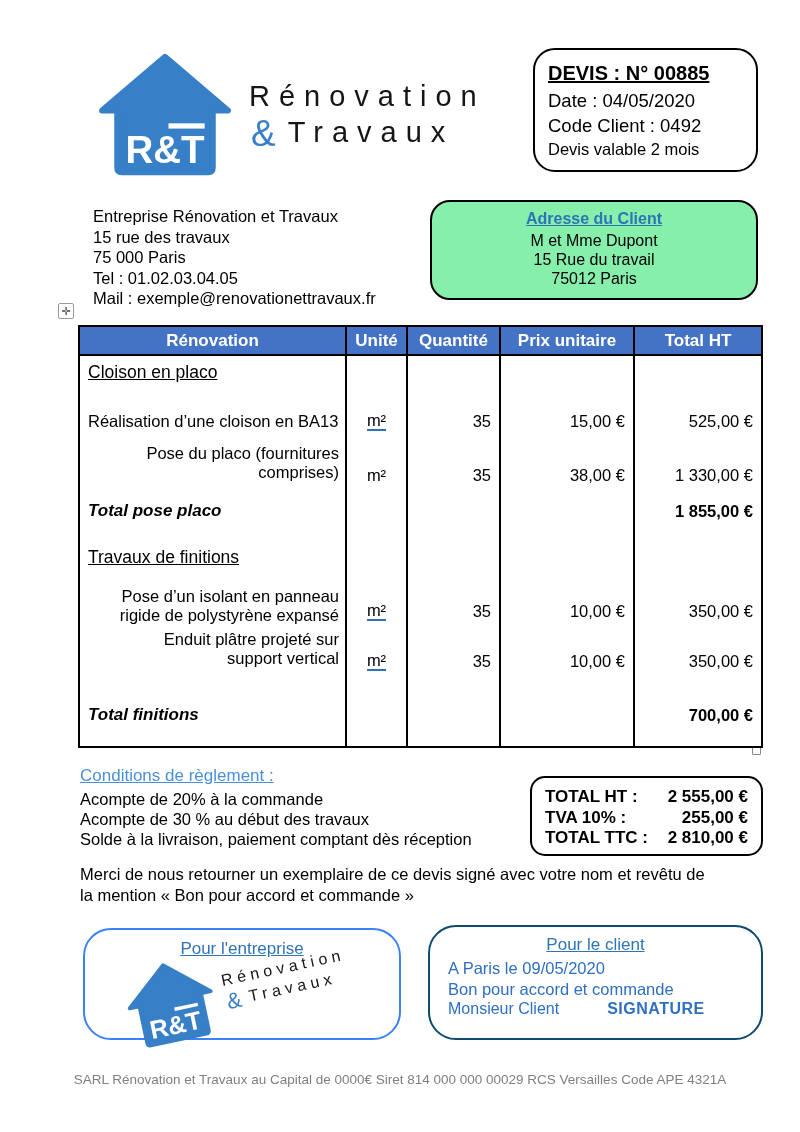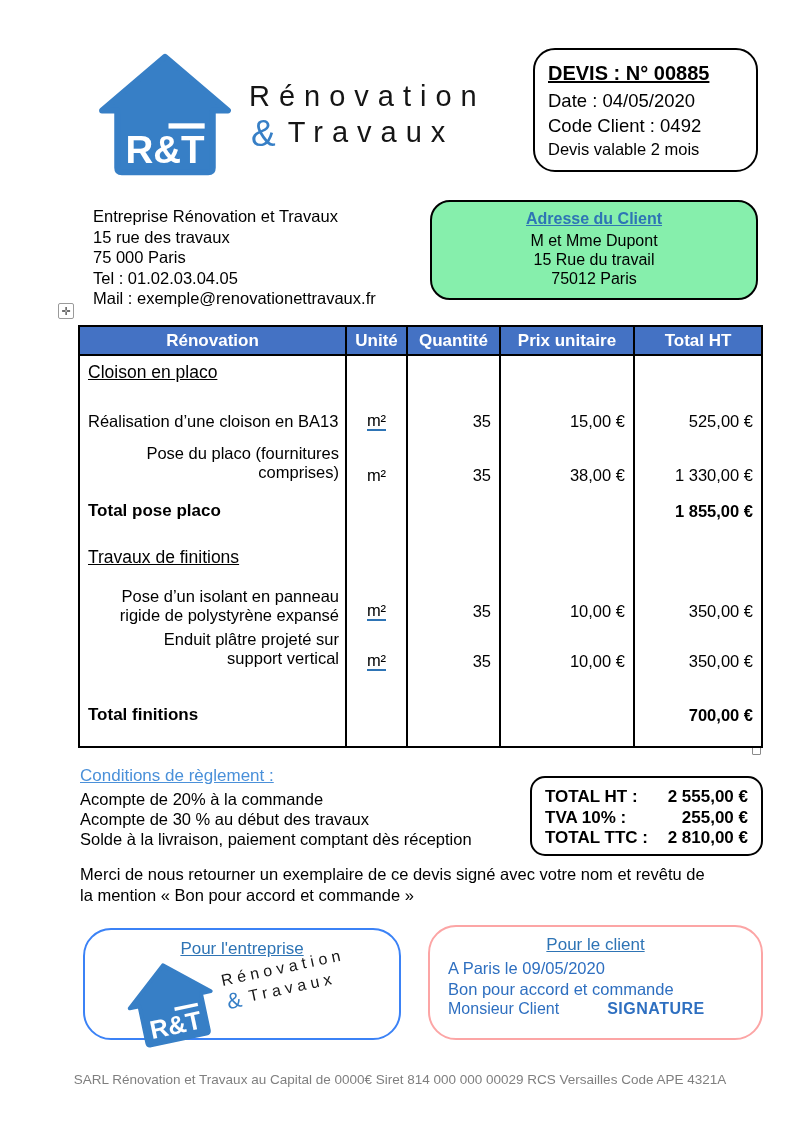--- a/index.html
+++ b/index.html
@@ -57,41 +57,41 @@
   .td { display:flex; font-size:16.5px; }
   .td.bl { border-left:2px solid #000; }
   .c-des { justify-content:flex-start; text-align:right; padding:0 6px 0 8px; }
   .c-unit { justify-content:center; }
   .c-qty, .c-price, .c-total { justify-content:flex-end; padding-right:8px; }
   .v-top { align-items:flex-start; padding-top:6px; }
   .v-bot { align-items:flex-end; padding-bottom:7px; }
   .v-mid { align-items:center; }
   .section-title { font-size:17.5px; text-decoration:underline; }
   .unit-u { border-bottom:2px solid #2e74b5; line-height:1.05; }
-  .total-label { font-weight:bold; font-size:17px; }
+  .total-label { font-weight:bold; font-style:italic; font-size:17px; }
   .total-value { font-weight:bold; }
 
   
   .conditions { position:absolute; left:80px; top:766px; }
   .cond-title { color:#4a90d9; font-size:17px; text-decoration:underline; margin-bottom:3px; }
   .cond-line { font-size:16.5px; line-height:20px; }
 
   
   .totals-box { position:absolute; left:530px; top:776px; width:233px; height:80px;
     border:2.5px solid #000; border-radius:15px; padding:9px 13px 0 13px; background:#fff; }
   .totals-row { display:flex; justify-content:space-between; font-weight:bold; font-size:17px; line-height:20.5px; }
 
   
   .note { position:absolute; left:80px; top:864px; width:636px; font-size:16.5px; line-height:20.5px; }
 
   
   .sig-left { position:absolute; left:83px; top:928px; width:318px; height:112px;
     border:2px solid #3b82f6; border-radius:28px; text-align:center; padding-top:9px; background:#fff; }
   .sig-right { position:absolute; left:428px; top:925px; width:335px; height:115px;
-    border:2px solid #fca5a5; border-radius:28px; padding-top:8px; background:#fff; }
+    border:2px solid #0c4a6e; border-radius:28px; padding-top:8px; background:#fff; }
   .sig-title { color:#2e74b5; font-size:17px; text-decoration:underline; text-align:center; }
   .sig-lines { margin:3px 0 0 18px; color:#2e6fc0; font-size:16.5px; line-height:20.5px; text-align:left; }
   .sig-name-row { display:flex; margin:0 0 0 18px; color:#2e6fc0; font-size:16px; line-height:20.5px; }
   .sig-signature { font-weight:bold; margin-left:48px; letter-spacing:0.5px; }
 
   
   .footer { position:absolute; left:0; top:1072px; width:100%; text-align:center;
     color:#7f7f7f; font-size:13.5px; }
 </style>
 </head>

